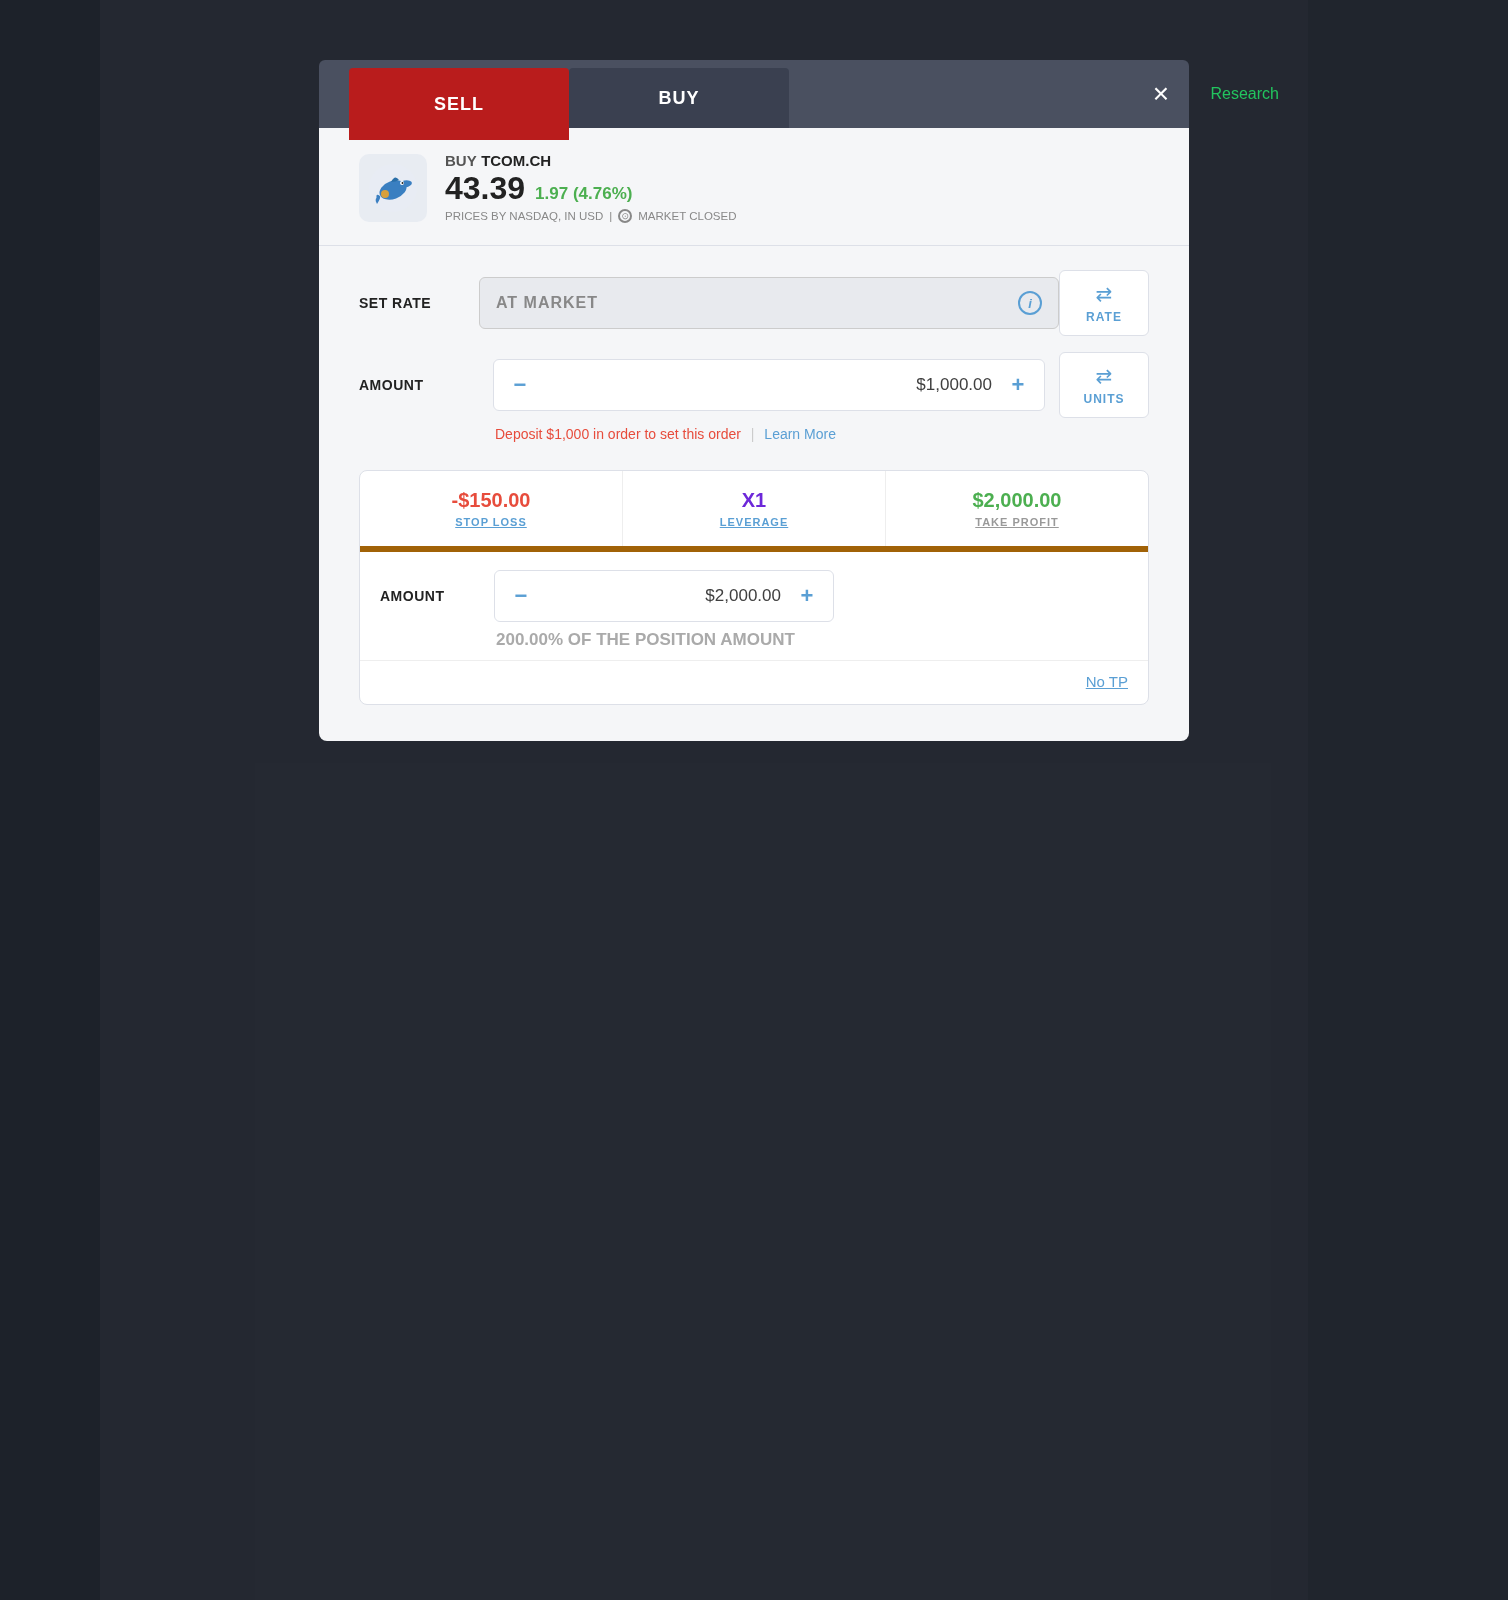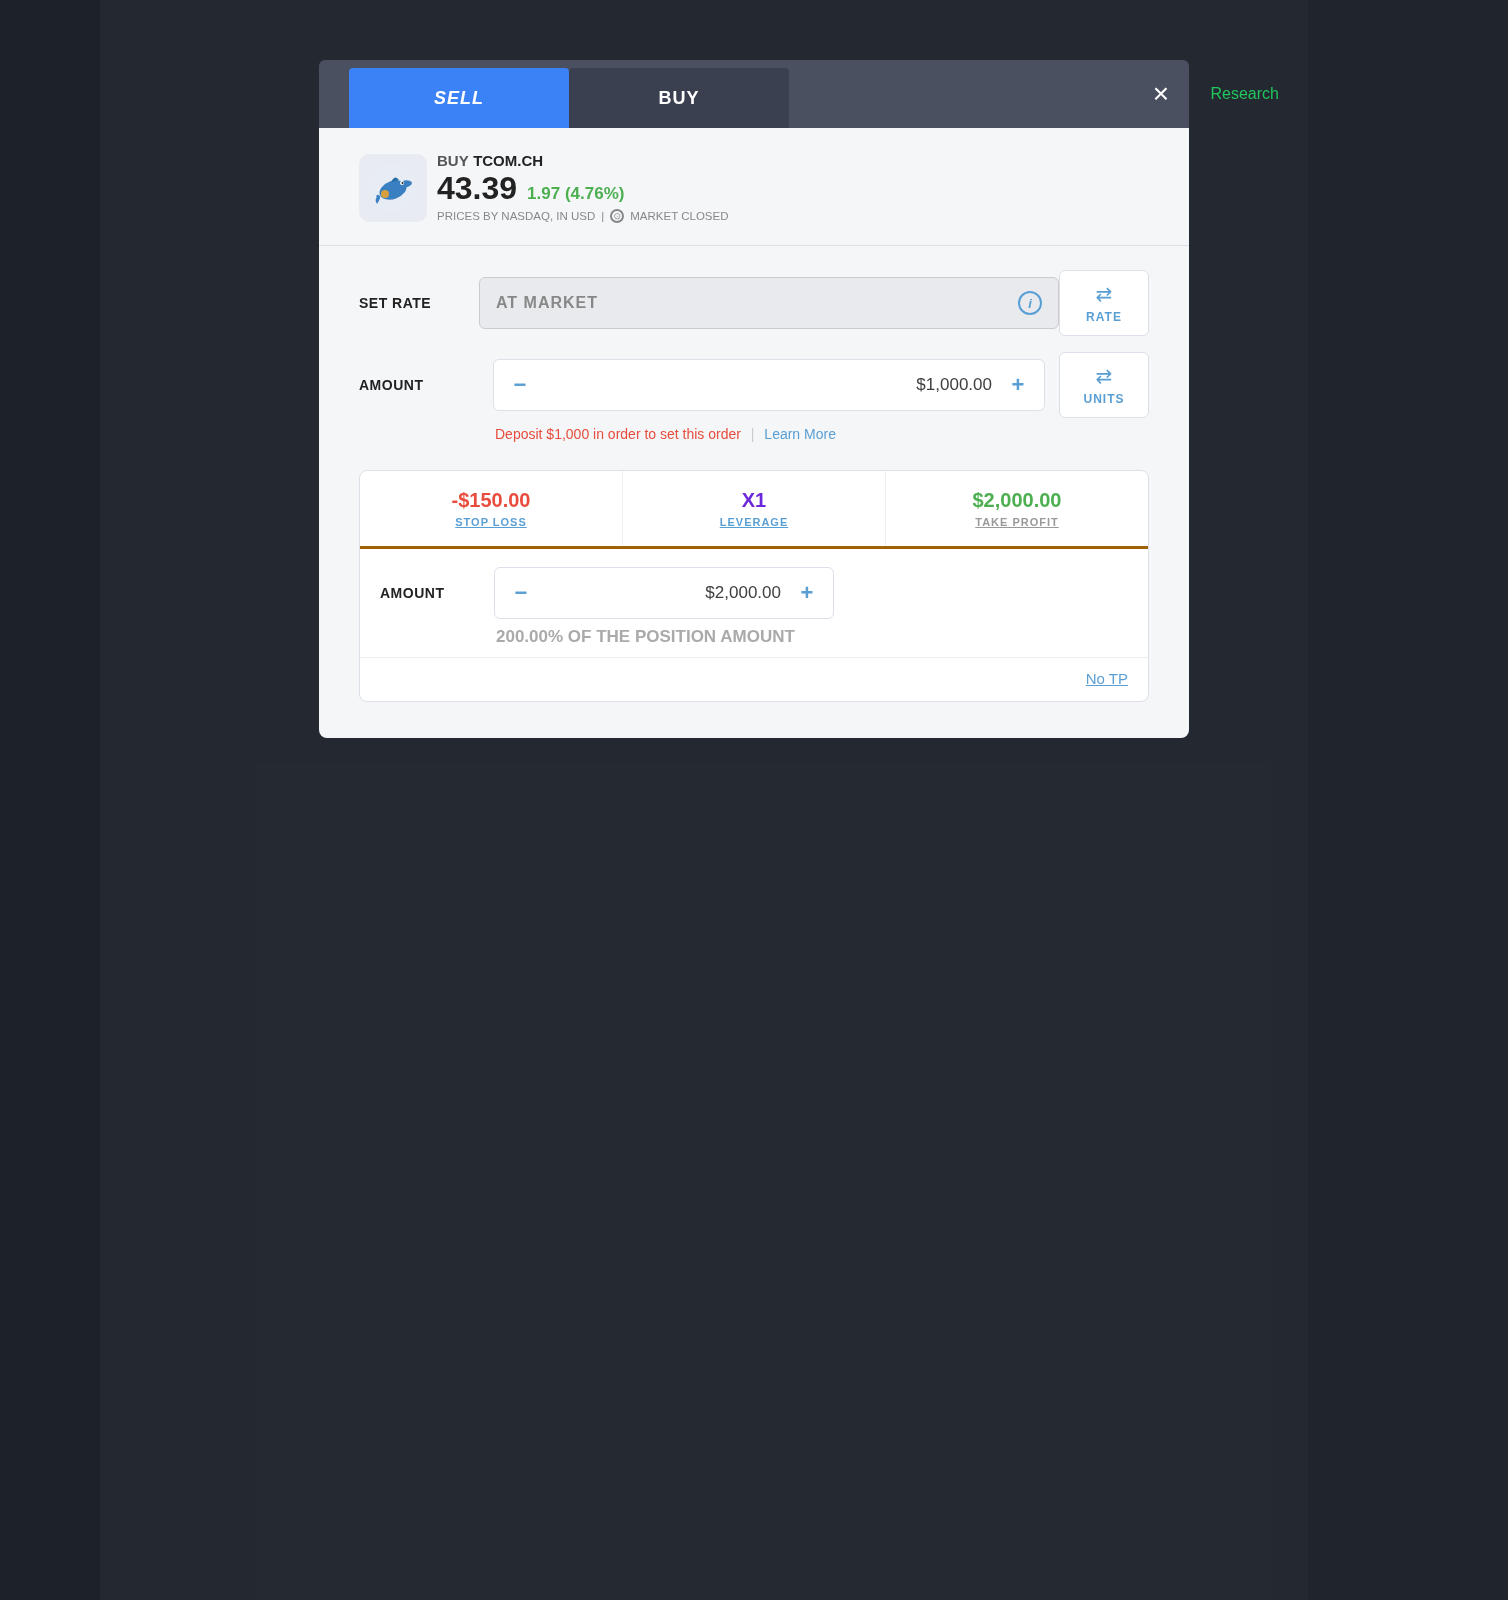--- a/index.html
+++ b/index.html
@@ -43,26 +43,25 @@
       align-items: center;
       justify-content: center;
       font-size: 18px;
       font-weight: 700;
       cursor: pointer;
       letter-spacing: 1px;
       color: #fff;
     }
 
     .tab-sell {
-      background: #3b82f6;
+      background: #b91c1c;
       border-radius: 4px 4px 0 0;
       margin-top: 8px;
       margin-left: 30px;
-      height: 60px;
-      font-style: italic;
+      height: 72px;
     }
 
     .tab-buy {
       background: #3a4050;
       border-radius: 4px 4px 0 0;
       margin-top: 8px;
       height: 60px;
     }
 
     .close-btn {
@@ -90,21 +89,21 @@
     .modal-body {
       background: #f5f6f8;
       border-radius: 0 0 8px 8px;
       padding: 24px 40px 36px;
     }
 
     
     .stock-info {
       display: flex;
       align-items: center;
-      gap: 10px;
+      gap: 18px;
       margin-bottom: 22px;
     }
 
     .stock-logo {
       width: 68px;
       height: 68px;
       background: #e8ecf2;
       border-radius: 10px;
       display: flex;
       align-items: center;
@@ -332,21 +331,21 @@
     .trade-info-box {
       background: #fff;
       border: 1px solid #dde0e8;
       border-radius: 8px;
       overflow: hidden;
       margin-bottom: 0;
     }
 
     .trade-info-row {
       display: flex;
-      border-bottom: 3px solid #a16207;
+      border-bottom: 6px solid #a16207;
     }
 
     .trade-info-cell {
       flex: 1;
       padding: 18px 16px;
       text-align: center;
       border-right: 1px solid #eee;
     }
 
     .trade-info-cell:last-child {

